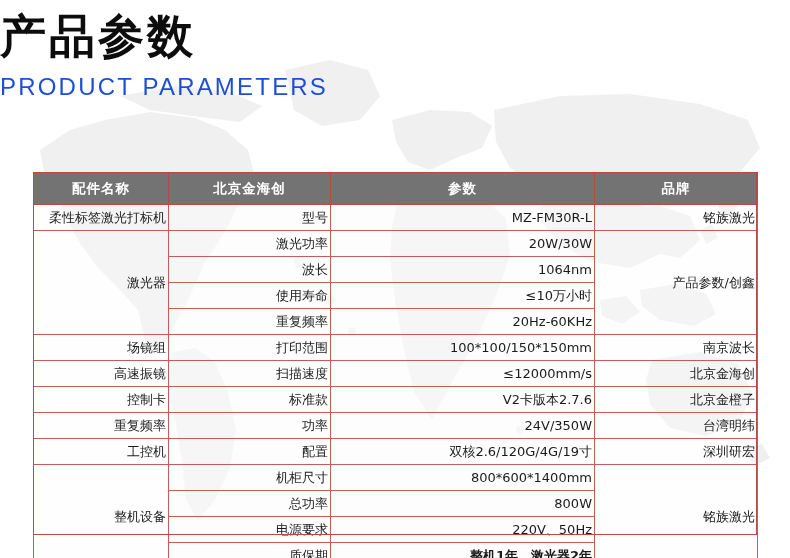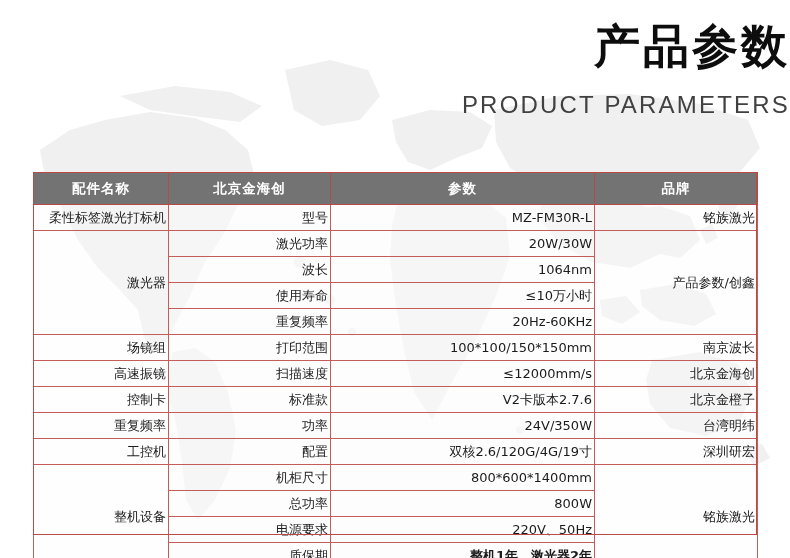--- a/index.html
+++ b/index.html
@@ -26,36 +26,36 @@
 
   
   #page {
     position: relative;
     z-index: 2;
     width: 790px;
     height: 558px;
   }
 
   #title-block {
-    text-align: right;
-    padding-top: 18px;
+    text-align: left;
+    padding-top: 8px;
   }
   #main-title {
     font-size: 46px;
     font-weight: bold;
     color: #0d0d0d;
     letter-spacing: 3px;
     line-height: 1.22;
     font-family: "DejaVu Sans", "Liberation Sans", sans-serif;
   }
   #sub-title {
-    margin-top: 17px;
+    margin-top: 9px;
     font-size: 24px;
     font-weight: 300;
-    color: #404040;
+    color: #1d4ed8;
     letter-spacing: 2.2px;
     font-family: "Liberation Sans", "DejaVu Sans", sans-serif;
   }
 
   
   #spec-table-wrap {
     position: absolute;
     left: 33px;
     top: 172px;
     width: 724px;

